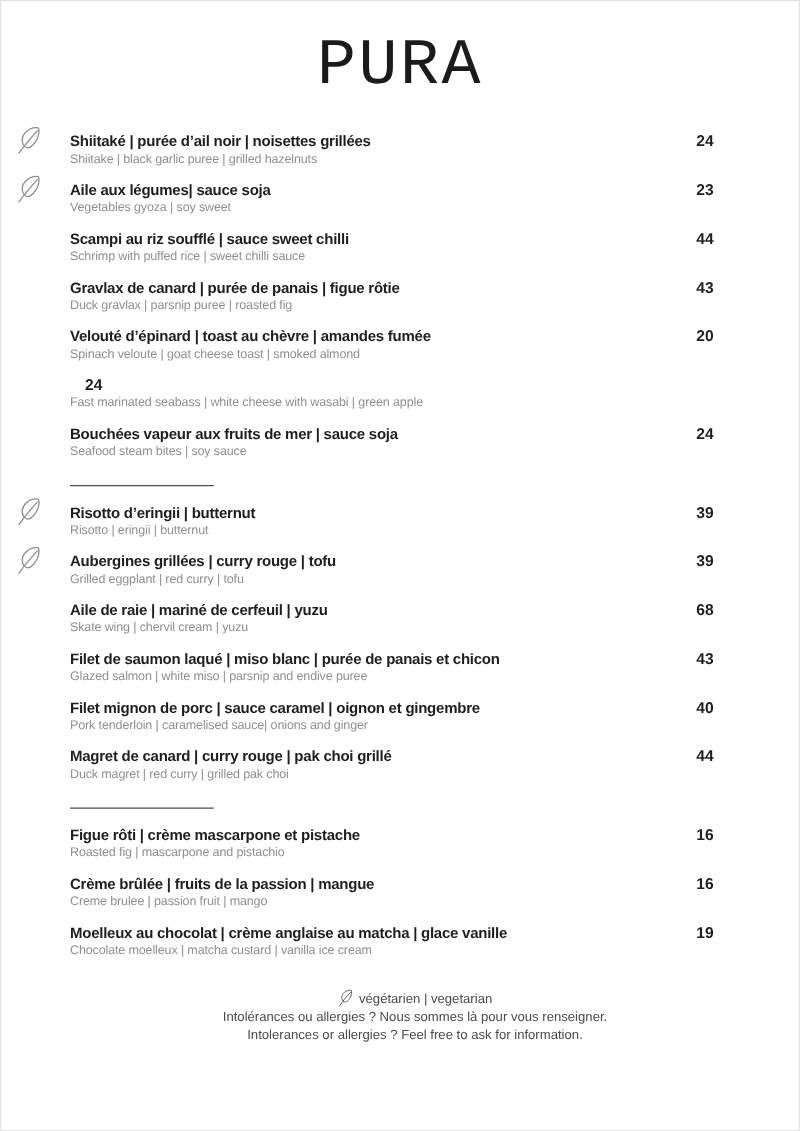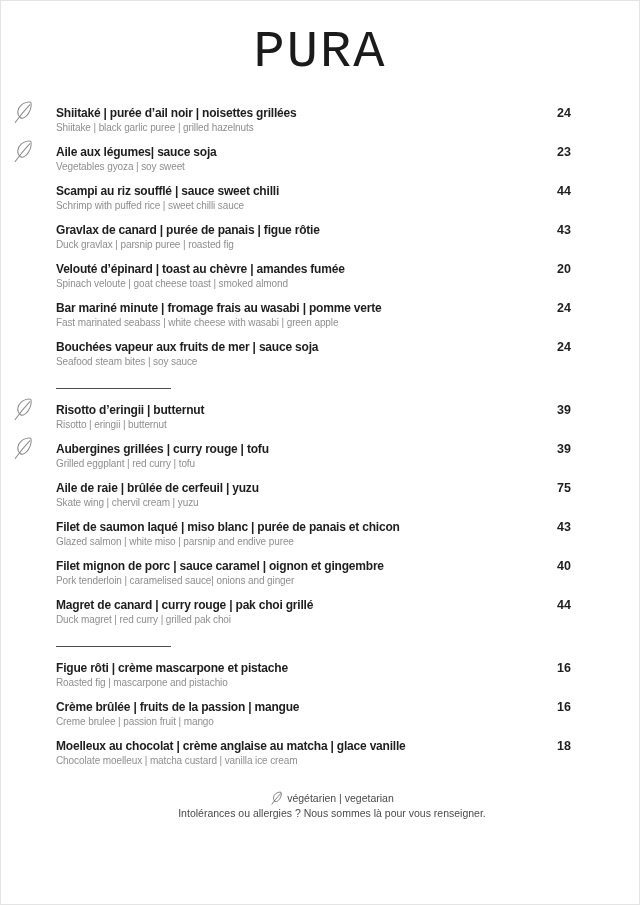--- a/index.html
+++ b/index.html
@@ -132,21 +132,20 @@
 
     <div class="row1">
       <span class="title">Velouté d’épinard | toast au chèvre | amandes fumée</span>
       <span class="price">20</span>
     </div>
     <div class="subtitle">Spinach veloute | goat cheese toast | smoked almond</div>
   </div>
       <div class="item">
 
     <div class="row1">
-      <span class="title">Bar mariné minute | fromage frais au wasabi | pomme verte</span>
       <span class="price">24</span>
     </div>
     <div class="subtitle">Fast marinated seabass | white cheese with wasabi | green apple</div>
   </div>
       <div class="item">
 
     <div class="row1">
       <span class="title">Bouchées vapeur aux fruits de mer | sauce soja</span>
       <span class="price">24</span>
     </div>
@@ -175,22 +174,22 @@
     </span>
     <div class="row1">
       <span class="title">Aubergines grillées | curry rouge | tofu</span>
       <span class="price">39</span>
     </div>
     <div class="subtitle">Grilled eggplant | red curry | tofu</div>
   </div>
       <div class="item">
 
     <div class="row1">
-      <span class="title">Aile de raie | brûlée de cerfeuil | yuzu</span>
-      <span class="price">75</span>
+      <span class="title">Aile de raie | mariné de cerfeuil | yuzu</span>
+      <span class="price">68</span>
     </div>
     <div class="subtitle">Skate wing | chervil cream | yuzu</div>
   </div>
       <div class="item">
 
     <div class="row1">
       <span class="title">Filet de saumon laqué | miso blanc | purée de panais et chicon</span>
       <span class="price">43</span>
     </div>
     <div class="subtitle">Glazed salmon | white miso | parsnip and endive puree</div>
@@ -225,30 +224,31 @@
     <div class="row1">
       <span class="title">Crème brûlée  | fruits de la passion | mangue</span>
       <span class="price">16</span>
     </div>
     <div class="subtitle">Creme brulee | passion fruit | mango</div>
   </div>
       <div class="item">
 
     <div class="row1">
       <span class="title">Moelleux au chocolat | crème anglaise au matcha | glace vanille</span>
-      <span class="price">18</span>
+      <span class="price">19</span>
     </div>
     <div class="subtitle">Chocolate moelleux | matcha custard | vanilla ice cream</div>
   </div>
     </div>
 
   <div class="footer">
     <div>
       <span class="footer-leaf">
         <svg viewBox="0 0 24 26" fill="none" stroke="currentColor" stroke-width="1.4" stroke-linecap="round">
           <path d="M9 19 C5 15.5 5.5 9.5 10 5.5 C13.5 2.5 18.5 1.5 20.5 2.5 C21.5 4.5 21 10 18 14.5 C15 19 11.5 21 9 19 Z"></path>
           <path d="M3.5 24.5 C7 19.5 13 12 19.5 5"></path>
         </svg>
       </span><span>végétarien | vegetarian</span>
     </div>
     <div>Intolérances ou allergies ? Nous sommes là pour vous renseigner.</div>
+    <div>Intolerances or allergies ? Feel free to ask for information.</div>
   </div>
 </div>
 
 </body></html>

